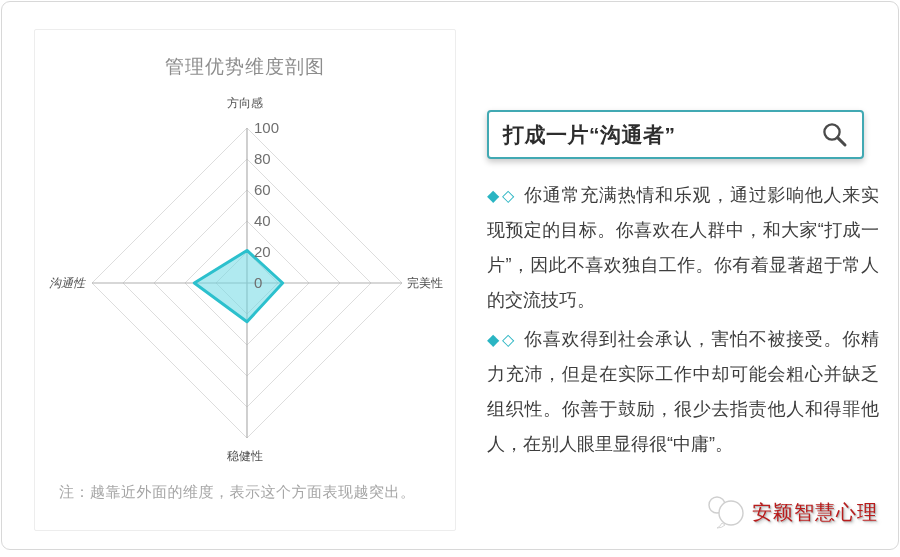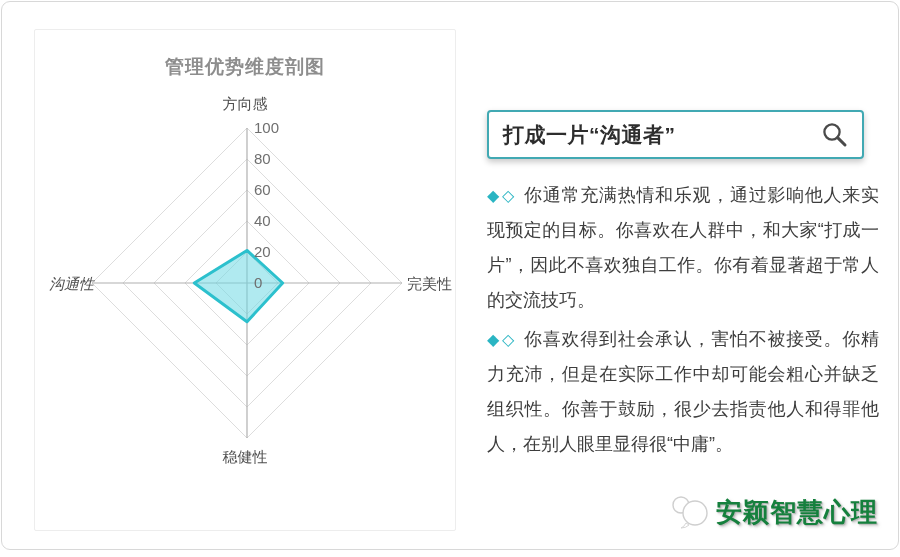--- a/index.html
+++ b/index.html
@@ -5,23 +5,23 @@
   html,body{margin:0;padding:0;background:#ffffff;}
   .stage{position:relative;width:900px;height:557px;background:#ffffff;overflow:hidden;
          font-family:"Liberation Sans","DejaVu Sans",sans-serif;}
   .card{position:absolute;left:1px;top:1px;width:896px;height:547px;
         border:1px solid #d8d8d8;border-radius:9px;background:#ffffff;}
 
   
   .chart-panel{position:absolute;left:32px;top:27px;width:420px;height:500px;
                border:1px solid #ededed;border-radius:2px;background:#ffffff;}
   .chart-title{position:absolute;left:0;top:24px;width:100%;text-align:center;
-               font-size:19px;color:#8d8d8d;letter-spacing:1px;font-weight:bold;}
+               font-size:19px;color:#8d8d8d;letter-spacing:1px;}
   .radar-svg{position:absolute;left:0;top:0;width:420px;height:500px;}
-  .axis-label{position:absolute;font-size:15px;color:#4f4f4f;white-space:nowrap;}
+  .axis-label{position:absolute;font-size:12px;color:#4f4f4f;white-space:nowrap;}
   .axis-top{left:0;width:100%;text-align:center;top:65px;}
   .axis-right{left:372px;top:245px;}
   .axis-bottom{left:0;width:100%;text-align:center;top:418px;}
   .axis-left{left:14px;top:245px;font-style:italic;}
   .chart-note{position:absolute;left:24px;top:453px;width:380px;
               font-size:15px;color:#a6a6a6;letter-spacing:0.5px;}
 
   
   .result-col{position:absolute;left:485px;top:0;width:392px;}
   .search-box{position:absolute;left:0;top:108px;width:345px;height:45px;
@@ -33,21 +33,21 @@
 
   .para{position:absolute;left:0;width:392px;font-size:18px;line-height:35px;
         color:#3d3d3d;text-align:justify;}
   .para-1{top:176px;}
   .para-2{top:320px;}
   .bullet{color:#2ab5c3;font-size:16px;margin-right:7px;letter-spacing:2px;}
 
   
   .watermark{position:absolute;right:20px;bottom:18px;display:flex;align-items:center;}
   .brand-logo{width:42px;height:38px;margin-right:4px;}
-  .brand-text{font-size:26px;font-weight:bold;color:#15803d;letter-spacing:1px;
+  .brand-text{font-size:20px;font-weight:normal;color:#b91c1c;letter-spacing:1px;
               text-shadow:1px 1px 1px #b5b5b5, 2px 2px 3px rgba(150,150,150,0.55);}
 </style>
 </head>
 <body>
 
 <div class="stage">
   <div class="card">
 
     <div class="chart-panel">
       <div class="chart-title">管理优势维度剖图</div>
@@ -67,20 +67,21 @@
           <text x="219" y="165" font-size="15" fill="#6f6f6f" font-family="Liberation Sans, DejaVu Sans, sans-serif">60</text>
           <text x="219" y="134" font-size="15" fill="#6f6f6f" font-family="Liberation Sans, DejaVu Sans, sans-serif">80</text>
           <text x="219" y="103" font-size="15" fill="#6f6f6f" font-family="Liberation Sans, DejaVu Sans, sans-serif">100</text>
         </svg>
 
       <div class="axis-label axis-top">方向感</div>
       <div class="axis-label axis-right">完美性</div>
       <div class="axis-label axis-bottom">稳健性</div>
       <div class="axis-label axis-left">沟通性</div>
 
+      <div class="chart-note">注：越靠近外面的维度，表示这个方面表现越突出。</div>
     </div>
 
     <div class="result-col">
 
       <div class="search-box">
         <span class="search-text">打成一片“沟通者”</span>
         <svg class="search-icon" viewBox="0 0 27 27" xmlns="http://www.w3.org/2000/svg">
           <circle cx="11" cy="11" r="7.6" fill="none" stroke="#4a4a4a" stroke-width="2.3"></circle>
           <line x1="16.6" y1="16.6" x2="24" y2="24" stroke="#4a4a4a" stroke-width="3" stroke-linecap="round"></line>
         </svg>

